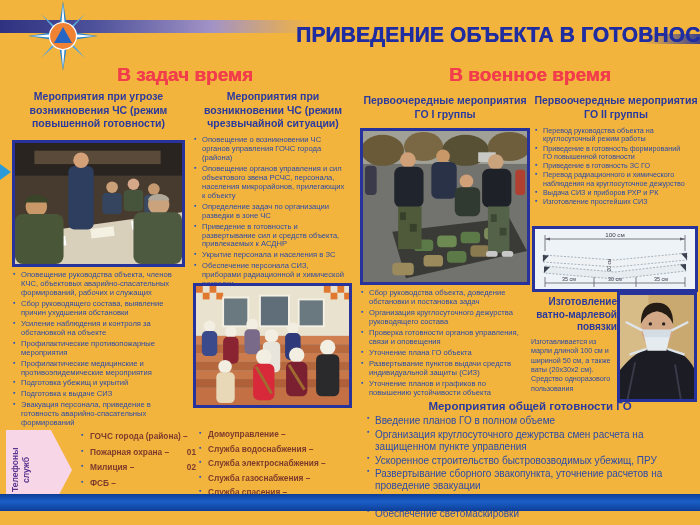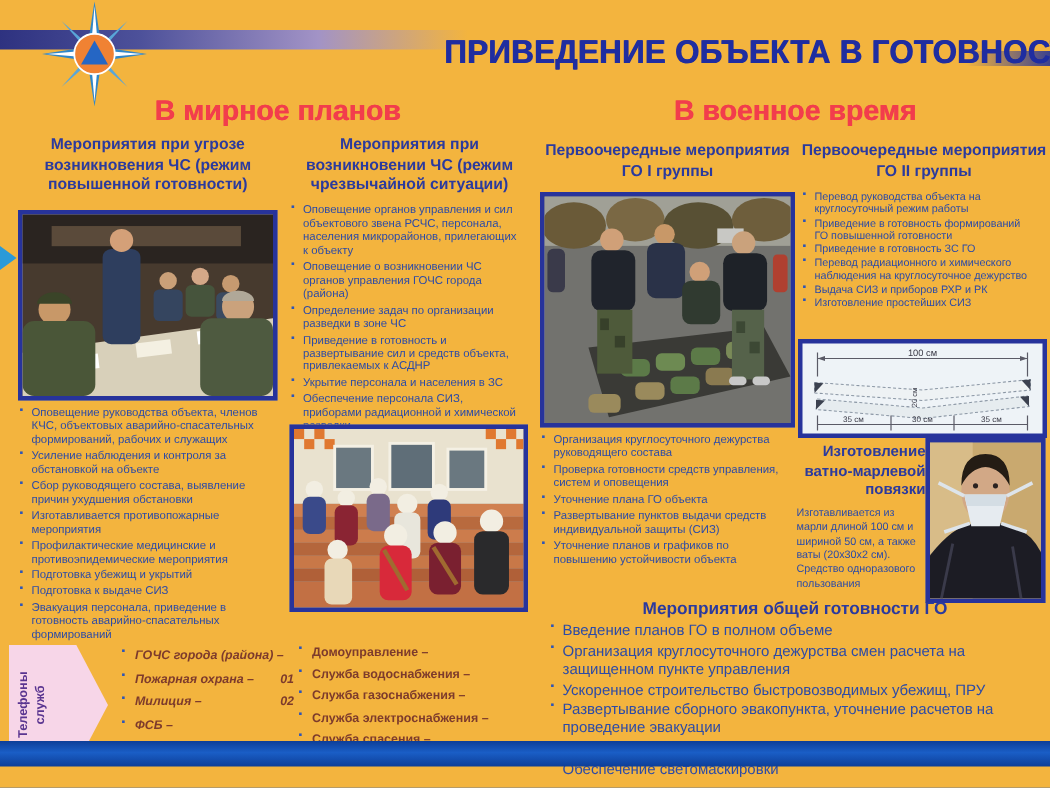--- a/index.html
+++ b/index.html
@@ -36,21 +36,21 @@
   .photo { position:absolute; border:3px solid #27339b; box-sizing:border-box;
     background:#999; }
   .photo svg { display:block; width:100%; height:100%; }
   
   .ribbon { position:absolute; left:6px; top:430px; width:66px; height:80px;
     background:#f7d6e8;
     clip-path:polygon(0 0,68% 0,100% 50%,68% 100%,0 100%); }
   .ribbon span { position:absolute; left:4px; top:4px; width:40px; height:72px;
     writing-mode:vertical-rl; transform:rotate(180deg);
     color:#5a3590; font-weight:bold; font-size:8.5px; line-height:1.35; text-align:center; }
-  .phones { position:absolute; left:80px; top:431px; width:116px;font-style:italic; }
+  .phones { position:absolute; left:80px; top:431px; width:116px; }
   .phrow { position:relative; display:flex; justify-content:space-between;
     padding-left:10px; margin-bottom:5.5px;
     color:#7d3b2c; font-weight:bold; font-size:8.3px; }
   .phrow::before { content:"▪"; position:absolute; left:1px; top:0;
     color:#2d55b8; font-size:7px; font-weight:normal; }
   .services { position:absolute; left:197px; top:429px; width:158px; }
   .svrow { position:relative; padding-left:11px; margin-bottom:4.5px;
     color:#7d3b2c; font-weight:bold; font-size:8.3px; }
   .svrow::before { content:"▪"; position:absolute; left:2px; top:0;
     color:#2d55b8; font-size:7px; font-weight:normal; }
@@ -89,21 +89,21 @@
       <polygon points="35,67 37,43 35,35 33,43" fill="#ffffff"></polygon>
       <polygon points="3,35 27,33 35,35 27,37" fill="#ffffff"></polygon>
       <polygon points="67,35 43,33 35,35 43,37" fill="#ffffff"></polygon>
     </g>
     <circle cx="35" cy="35" r="13.5" fill="#f08233" stroke="#ffffff" stroke-width="1.2"></circle>
     <polygon points="35,26 44,42 26,42" fill="#2566c4"></polygon>
   </svg>
 
   <div class="title">ПРИВЕДЕНИЕ ОБЪЕКТА В ГОТОВНОСТЬ</div>
 
-  <div class="sec-red" id="peace-head">В мирное планов</div>
+  <div class="sec-red" id="peace-head">В задач время</div>
   <div class="sec-red" id="war-head">В военное время</div>
 
   <div class="colhead" style="left:12px; top:90px; width:173px;">Мероприятия при угрозе возникновения ЧС (режим повышенной готовности)</div>
 
   <div class="tri"></div>
 
   <div class="photo" style="left:12px; top:140px; width:173px; height:127px;">
     <svg viewBox="0 0 172 126" preserveAspectRatio="none">
       <rect width="172" height="126" fill="#473a2e"></rect>
       <rect width="172" height="34" fill="#2a2420"></rect>
@@ -124,23 +124,23 @@
         <path d="M10,62 a12 8 0 0 1 24 0 z" fill="#3a4428"></path>
       <rect x="0" y="74" width="50" height="52" rx="8" fill="#4a5638"></rect>
       <circle cx="148" cy="64" r="11" fill="#caa27c"></circle>
         <path d="M137,60 a11 7 0 0 1 22 0 z" fill="#b0a898"></path>
       <rect x="122" y="72" width="50" height="54" rx="8" fill="#4e5a40"></rect>
     </svg>
   </div>
 
   <ul class="blist" style="left:12px; top:271px; width:177px;">
     <li>Оповещение руководства объекта, членов КЧС, объектовых аварийно-спасательных формирований, рабочих и служащих</li>
+    <li>Сбор руководящего состава, выявление причин ухудшения обстановки</li>
     <li>Усиление наблюдения и контроля за обстановкой на объекте</li>
-    <li>Сбор руководящего состава, выявление причин ухудшения обстановки</li>
-    <li>Изготавливается противопожарные мероприятия</li>
+    <li>Профилактические противопожарные мероприятия</li>
     <li>Профилактические медицинские и противоэпидемические мероприятия</li>
     <li>Подготовка убежищ и укрытий</li>
     <li>Подготовка к выдаче СИЗ</li>
     <li>Эвакуация персонала, приведение в готовность аварийно-спасательных формирований</li>
   </ul>
 
   <div class="ribbon">
     <span>Телефоны служб</span>
   </div>
   <div class="phones">
@@ -162,22 +162,22 @@
     </div>
     <div class="phrow">
       <span>Скорая помощь –</span>
       <span>03</span>
     </div>
   </div>
 
   <div class="colhead" style="left:193px; top:90px; width:160px;">Мероприятия при возникновении ЧС (режим чрезвычайной ситуации)</div>
 
   <ul class="blist" style="left:193px; top:136px; width:162px;">
+    <li>Оповещение о возникновении ЧС органов управления ГОЧС города (района)</li>
     <li>Оповещение органов управления и сил объектового звена РСЧС, персонала, населения микрорайонов, прилегающих к объекту</li>
-    <li>Оповещение о возникновении ЧС органов управления ГОЧС города (района)</li>
     <li>Определение задач по организации разведки в зоне ЧС</li>
     <li>Приведение в готовность и развертывание сил и средств объекта, привлекаемых к АСДНР</li>
     <li>Укрытие персонала и населения в ЗС</li>
     <li>Обеспечение персонала СИЗ, приборами радиационной и химической разведки</li>
     <li>Экстренная эвакуация персонала из опасных зон</li>
   </ul>
 
   <div class="photo" style="left:193px; top:283px; width:159px; height:125px;">
     <svg viewBox="0 0 158 124" preserveAspectRatio="none">
       <rect width="158" height="52" fill="#e9e2cf"></rect>
@@ -224,22 +224,22 @@
         <line x1="96" y1="82" x2="112" y2="108" stroke="#a06a30" stroke-width="3"></line>
         <circle cx="30" cy="84" r="7" fill="#f2eee2"></circle>
           <rect x="21" y="90" width="19" height="32" rx="5" fill="#e8d8b8"></rect>
       </g>
     </svg>
   </div>
 
   <div class="services">
     <div class="svrow">Домоуправление –</div>
     <div class="svrow">Служба водоснабжения –</div>
+    <div class="svrow">Служба электроснабжения –</div>
     <div class="svrow">Служба газоснабжения –</div>
-    <div class="svrow">Служба электроснабжения –</div>
     <div class="svrow">Служба спасения –</div>
   </div>
 
   <div class="colhead" style="left:360px; top:94px; width:170px;">Первоочередные мероприятия ГО I группы</div>
 
   <div class="photo" style="left:360px; top:128px; width:170px; height:157px;">
     <svg viewBox="0 0 168 156" preserveAspectRatio="none">
       <rect width="168" height="156" fill="#72726e"></rect>
       <rect width="168" height="34" fill="#a0a096"></rect>
       <ellipse cx="20" cy="20" rx="22" ry="16" fill="#6a5a38"></ellipse>
@@ -275,22 +275,23 @@
           <rect x="140" y="100" width="7" height="8" fill="#3c4834"></rect>
         <rect x="126" y="124" width="12" height="6" rx="3" fill="#c8c8c8"></rect>
           <rect x="142" y="124" width="12" height="6" rx="3" fill="#c8c8c8"></rect>
         <rect x="2" y="36" width="12" height="30" rx="4" fill="#3a3a4a"></rect>
         <rect x="156" y="40" width="10" height="26" rx="3" fill="#b04030"></rect>
       </g>
     </svg>
   </div>
 
   <ul class="blist" style="left:360px; top:289px; width:172px;">
+    <li>Сбор руководства объекта, доведение обстановки и постановка задач</li>
     <li>Организация круглосуточного дежурства руководящего состава</li>
-    <li>Проверка готовности средств управления, систем и оповещения</li>
+    <li>Проверка готовности органов управления, связи и оповещения</li>
     <li>Уточнение плана ГО объекта</li>
     <li>Развертывание пунктов выдачи средств индивидуальной защиты (СИЗ)</li>
     <li>Уточнение планов и графиков по повышению устойчивости объекта</li>
   </ul>
 
   <div class="colhead" style="left:534px; top:94px; width:164px;">Первоочередные мероприятия ГО II группы</div>
 
   <ul class="blist tight" style="left:534px; top:127px; width:166px;">
     <li>Перевод руководства объекта на круглосуточный режим работы</li>
     <li>Приведение в готовность формирований ГО повышенной готовности</li>

